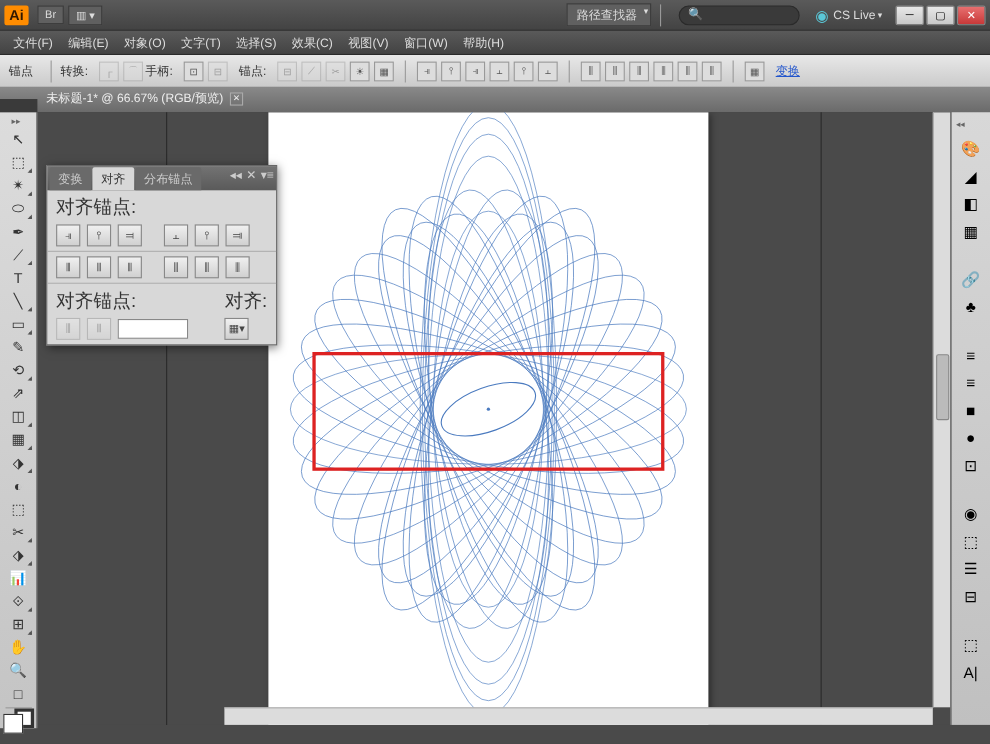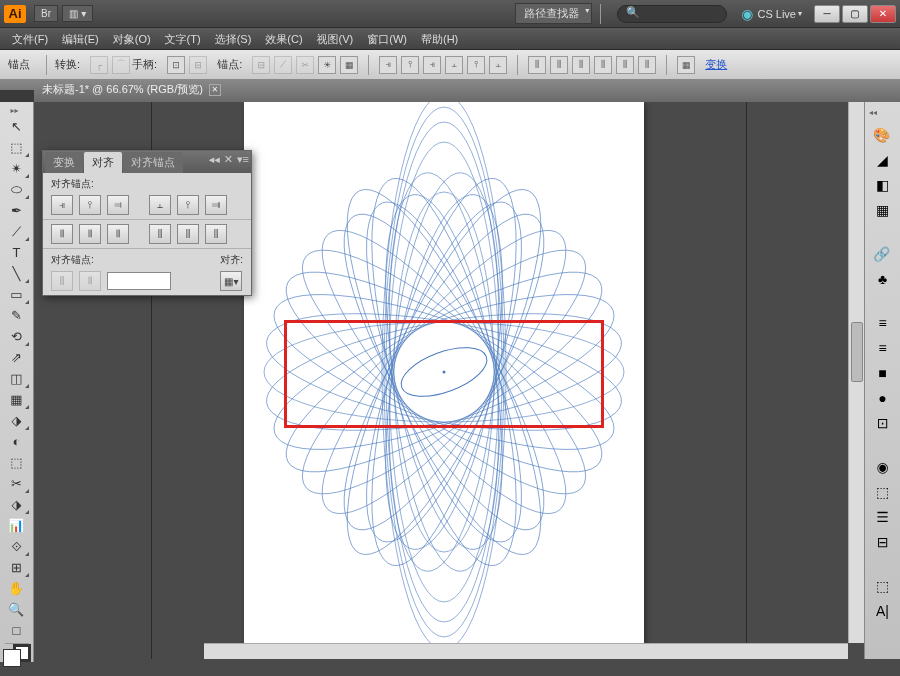--- a/index.html
+++ b/index.html
@@ -58,21 +58,21 @@
 .red-box{position:absolute;left:250px;top:218px;width:320px;height:108px;border:3px solid #d22}
 .guide-v1{position:absolute;left:117px;top:-102px;width:1px;height:680px;background:#2a2a2a}
 .guide-v2{position:absolute;left:712px;top:-102px;width:1px;height:680px;background:#2a2a2a}
 
 .align-panel{position:absolute;left:42px;top:150px;width:210px;background:#d8d8d8;border:1px solid #666;box-shadow:2px 2px 8px rgba(0,0,0,0.5);color:#333}
 .ap-tabs{height:22px;background:linear-gradient(#737373,#5a5a5a);display:flex;align-items:flex-end;padding-left:2px;position:relative}
 .ap-tab{padding:3px 8px;color:#ccc;font-size:11px;background:#6a6a6a;margin-right:1px;border-top-left-radius:2px;border-top-right-radius:2px}
 .ap-tab.active{background:#d8d8d8;color:#333}
 .ap-tabs-ctrl{position:absolute;right:2px;top:2px;color:#ccc;font-size:9px;display:flex;gap:4px}
 .ap-section{padding:4px 8px;border-bottom:1px solid #b0b0b0}
-.ap-section-title{font-size:10px;margin-bottom:4px}
+.ap-section-title{font-size:17px;margin-bottom:4px}
 .ap-row{display:flex;gap:6px;align-items:center}
 .ap-btn{width:22px;height:20px;background:linear-gradient(#f0f0f0,#d0d0d0);border:1px solid #888;display:flex;align-items:center;justify-content:center;font-size:10px;color:#444}
 .ap-btn.disabled{opacity:0.4}
 .ap-input{width:64px;height:18px;background:#fff;border:1px solid #888}
 .ap-last{display:flex;justify-content:space-between;align-items:flex-start;padding:4px 8px}
 
 .statusbar{position:absolute;bottom:0;left:34px;right:36px;height:17px;background:linear-gradient(#e4e4e4,#cacaca);display:flex;align-items:center;color:#333;border-top:1px solid #999}
 .sb-zoom{width:60px;padding:0 4px;border-right:1px solid #aaa}
 .sb-nav{display:flex;align-items:center;padding:0 4px;border-right:1px solid #aaa}
 .sb-nav-btn{width:14px;height:13px;background:#ddd;border:1px solid #999;margin:0 1px;font-size:8px;display:flex;align-items:center;justify-content:center}
@@ -262,21 +262,21 @@
         <div class="rp-icon">A|</div>
       </div>
   </div>
 
 </div>
 
 <div class="align-panel">
   <div class="ap-tabs">
     <div class="ap-tab">变换</div>
     <div class="ap-tab active">对齐</div>
-    <div class="ap-tab">对齐锚点</div>
+    <div class="ap-tab">分布锚点</div>
     <div class="ap-tabs-ctrl">
       <span>◂◂</span>
       <span>✕</span>
       <span>▾≡</span>
     </div>
   </div>
   <div class="ap-section">
     <div class="ap-section-title">对齐锚点:</div>
     <div class="ap-row">
       <div class="ap-btn">⫣</div>

